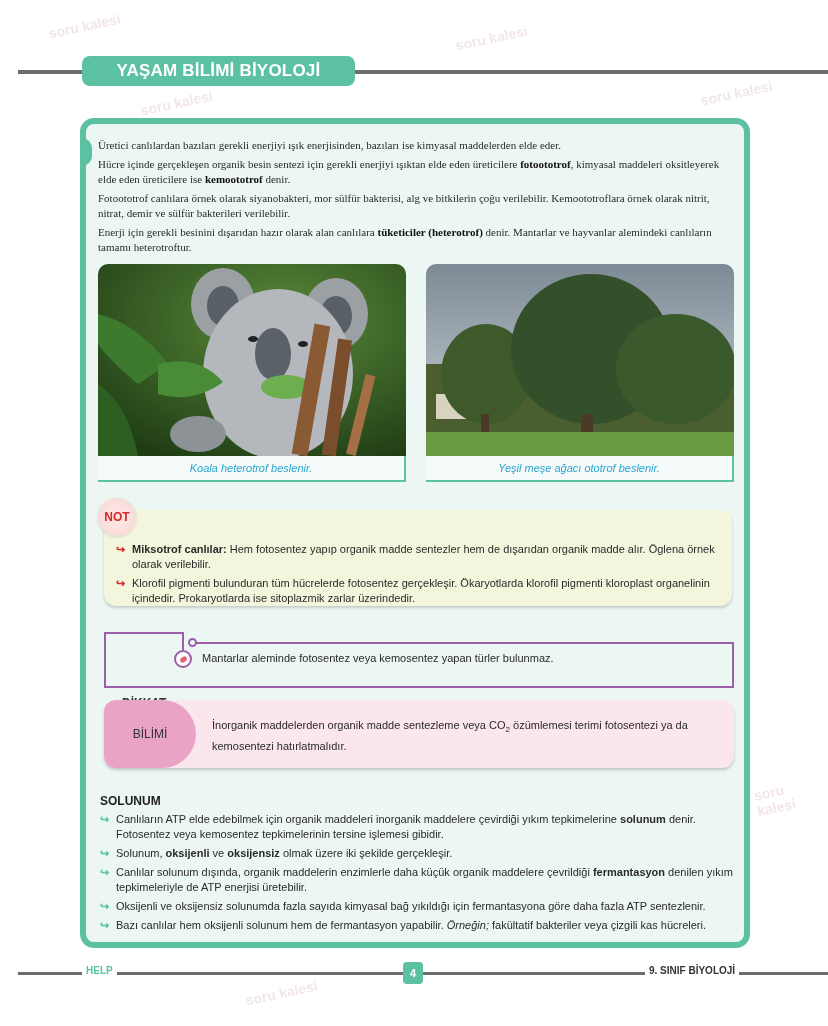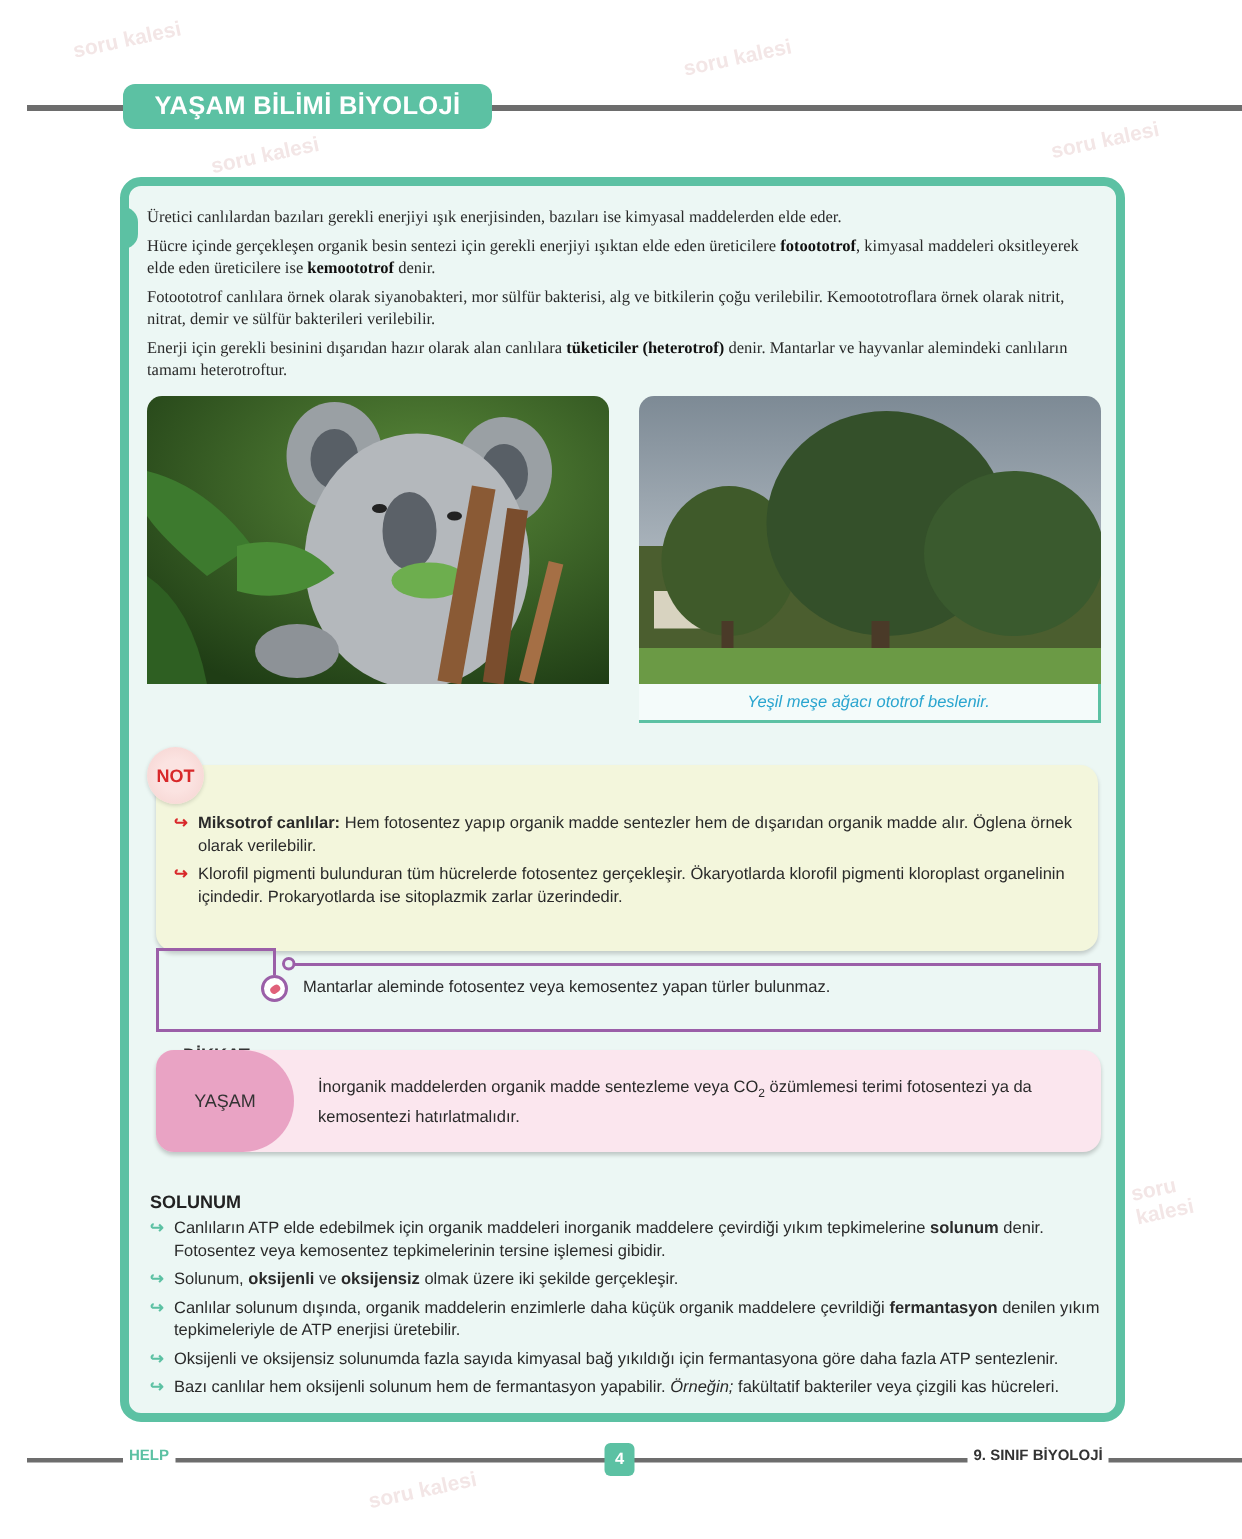--- a/index.html
+++ b/index.html
@@ -6,21 +6,21 @@
   body {
     width: 828px; height: 1026px; background: #ffffff;
     font-family: "Liberation Sans", sans-serif; color: #222;
     position: relative; overflow: hidden;
   }
   .wm { position: absolute; color: #f3e6e6; font-size: 14px; transform: rotate(-12deg); font-weight: bold; user-select: none; }
 
   
   .header-line { position: absolute; left: 18px; right: 0; top: 70px; height: 4px; background: #6d6d6d; }
   .header-tab {
-    position: absolute; left: 82px; top: 56px; width: 246px; height: 30px;
+    position: absolute; left: 82px; top: 56px; width: 273px; height: 30px;
     background: #5cc1a3; border-radius: 8px; color: #fff; font-weight: bold;
     font-size: 17px; display: flex; align-items: center; justify-content: center; letter-spacing: 0.2px;
   }
 
   
   .panel {
     position: absolute; left: 80px; top: 118px; width: 670px; height: 830px;
     border: 6px solid #5cc1a3; border-radius: 14px; background: #ecf7f4;
   }
   .panel-notch {
@@ -37,21 +37,21 @@
   .photo-card.right { left: 340px; }
   .photo { width: 100%; height: 192px; border-radius: 10px 10px 0 0; overflow: hidden; position: relative; }
   .caption-bar {
     height: 26px; background: #f4fbfa; border-right: 2px solid #5cc1a3; border-bottom: 2px solid #5cc1a3;
     display: flex; align-items: center; justify-content: center;
     color: #2aa5cf; font-style: italic; font-size: 11px;
   }
 
   
   .not-box {
-    position: absolute; left: 18px; top: 386px; width: 628px; height: 124px;
+    position: absolute; left: 18px; top: 386px; width: 628px; height: 96px;
     background: #f3f6dc; border-radius: 12px; box-shadow: 0 2px 3px rgba(0,0,0,0.18);
   }
   .not-badge {
     position: absolute; left: -6px; top: -12px; width: 38px; height: 38px; border-radius: 50%;
     background: radial-gradient(circle, #fbe3e1 40%, #f5d2cf 100%);
     color: #d8282a; font-weight: bold; font-size: 12px; display: flex; align-items: center; justify-content: center;
     box-shadow: 0 1px 3px rgba(0,0,0,0.15);
   }
   .bullets { list-style: none; font-size: 11px; line-height: 15px; color: #2a2a2a; }
   .bullets li { position: relative; padding-left: 16px; margin-bottom: 4px; }
@@ -151,20 +151,21 @@
         <ellipse cx="188" cy="123" rx="25" ry="12" fill="#6dae4e"></ellipse>
         <path d="M0 50 Q40 60 70 100 L40 120 Q10 95 0 80Z" fill="#3d7a2e"></path>
         <path d="M60 100 Q100 90 125 118 Q95 140 60 130Z" fill="#4a8c36"></path>
         <path d="M0 120 Q30 140 40 192 L0 192Z" fill="#2e5f22"></path>
         <rect x="205" y="60" width="16" height="132" fill="#8a5a35" transform="rotate(10 213 126)"></rect>
         <rect x="232" y="75" width="14" height="117" fill="#7a4d2d" transform="rotate(8 239 133)"></rect>
         <rect x="258" y="110" width="10" height="82" fill="#a56f45" transform="rotate(14 263 150)"></rect>
         <ellipse cx="100" cy="170" rx="28" ry="18" fill="#8d9297"></ellipse>
       </svg>
     </div>
+    <div class="caption-bar">Koala heterotrof beslenir.</div>
   </div>
 
   <div class="photo-card right">
     <div class="photo">
       <svg width="308" height="192" viewBox="0 0 308 192">
         <defs>
           <linearGradient id="sky" x1="0" y1="0" x2="0" y2="1">
             <stop offset="0" stop-color="#7d8a95"></stop>
               <stop offset="1" stop-color="#cfd6dc"></stop>
           </linearGradient>
@@ -205,21 +206,21 @@
     <div class="dk-right"></div>
     <div class="dk-bottom"></div>
     <div class="dk-label">DİKKAT</div>
     <div class="dk-icon">
         <span></span>
       </div>
     <div class="dk-text">Mantarlar aleminde fotosentez veya kemosentez yapan türler bulunmaz.</div>
   </div>
 
   <div class="taktik">
-    <div class="tk-label">YAŞAM</div>
+    <div class="tk-label">BİLİMİ</div>
     <div class="tk-text">
       <span>İnorganik maddelerden organik madde sentezleme veya CO</span><sub>2</sub><span> özümlemesi terimi fotosentezi ya da kemosentezi hatırlatmalıdır.</span>
     </div>
   </div>
 
   <div class="solunum">
     <div class="solunum-title">SOLUNUM</div>
     <ul class="bullets">
       <li>
         <span class="dash">↪</span>

